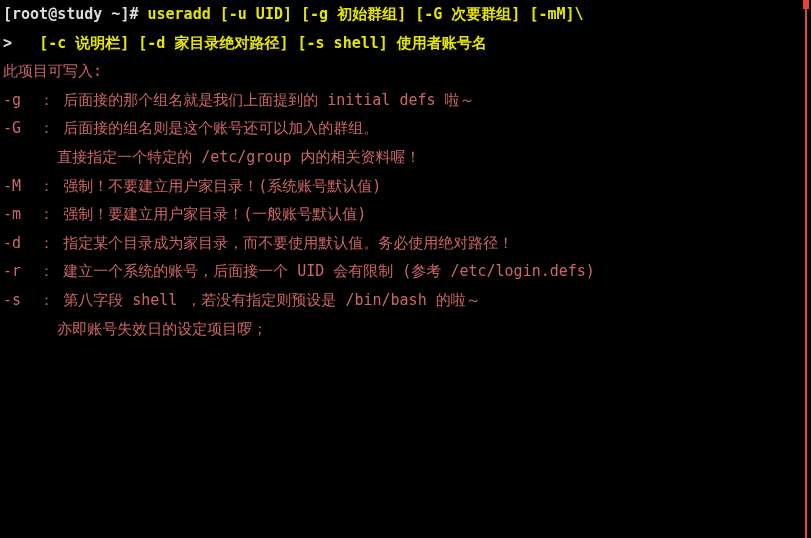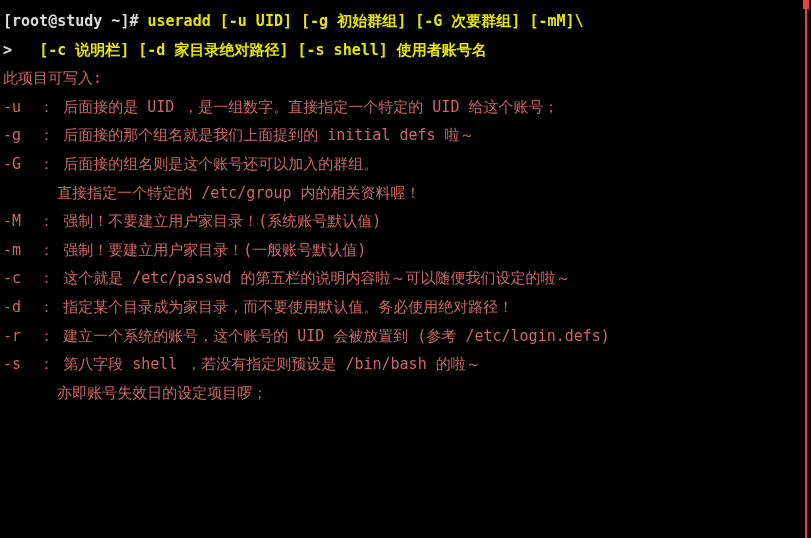--- a/index.html
+++ b/index.html
@@ -7,21 +7,21 @@
     position: relative;
     width: 811px;
     height: 538px;
     background: var(--bg-color, #000000);
     overflow: hidden;
     font-family: "DejaVu Sans Mono", "Liberation Mono", monospace;
     font-size: 15px;
   }
   .term {
     position: absolute;
-    top: 7px;
+    top: 0;
     left: 3px;
     right: 12px;
   }
   .line {
     height: 28.6px;
     line-height: 28.6px;
     white-space: pre;
     overflow: hidden;
   }
   .cmdline { font-weight: bold; }
@@ -50,29 +50,27 @@
 
 <div class="screen">
   <div class="term">
 
     <div class="line cmdline"><span class="prompt">[root@study ~]# </span><span class="cmd">useradd [-u UID] [-g 初始群组] [-G 次要群组] [-mM]\</span></div>
 
     <div class="line cmdline"><span class="prompt">&gt;   </span><span class="cmd">[-c 说明栏] [-d 家目录绝对路径] [-s shell] 使用者账号名</span></div>
 
     <div class="line opt">此项目可写入:</div>
 
-    <div class="line opt">-u  ： 后面接的是 UID ，是一组数字。直接指定一个特定的 UID 给这个账号；</div>
     <div class="line opt">-g  ： 后面接的那个组名就是我们上面提到的 initial defs 啦～</div>
     <div class="line opt">-G  ： 后面接的组名则是这个账号还可以加入的群组。</div>
     <div class="line opt">      直接指定一个特定的 /etc/group 内的相关资料喔！</div>
     <div class="line opt">-M  ： 强制！不要建立用户家目录！(系统账号默认值)</div>
     <div class="line opt">-m  ： 强制！要建立用户家目录！(一般账号默认值)</div>
-    <div class="line opt">-c  ： 这个就是 /etc/passwd 的第五栏的说明内容啦～可以随便我们设定的啦～</div>
     <div class="line opt">-d  ： 指定某个目录成为家目录，而不要使用默认值。务必使用绝对路径！</div>
-    <div class="line opt">-r  ： 建立一个系统的账号，这个账号的 UID 会被放置到 (参考 /etc/login.defs)</div>
+    <div class="line opt">-r  ： 建立一个系统的账号，后面接一个 UID 会有限制 (参考 /etc/login.defs)</div>
     <div class="line opt">-s  ： 第八字段 shell ，若没有指定则预设是 /bin/bash 的啦～</div>
     <div class="line opt">      亦即账号失效日的设定项目啰；</div>
 
   </div>
 
   <div class="scrollbar">
     <div class="scroll-thumb"></div>
   </div>
 </div>
 

